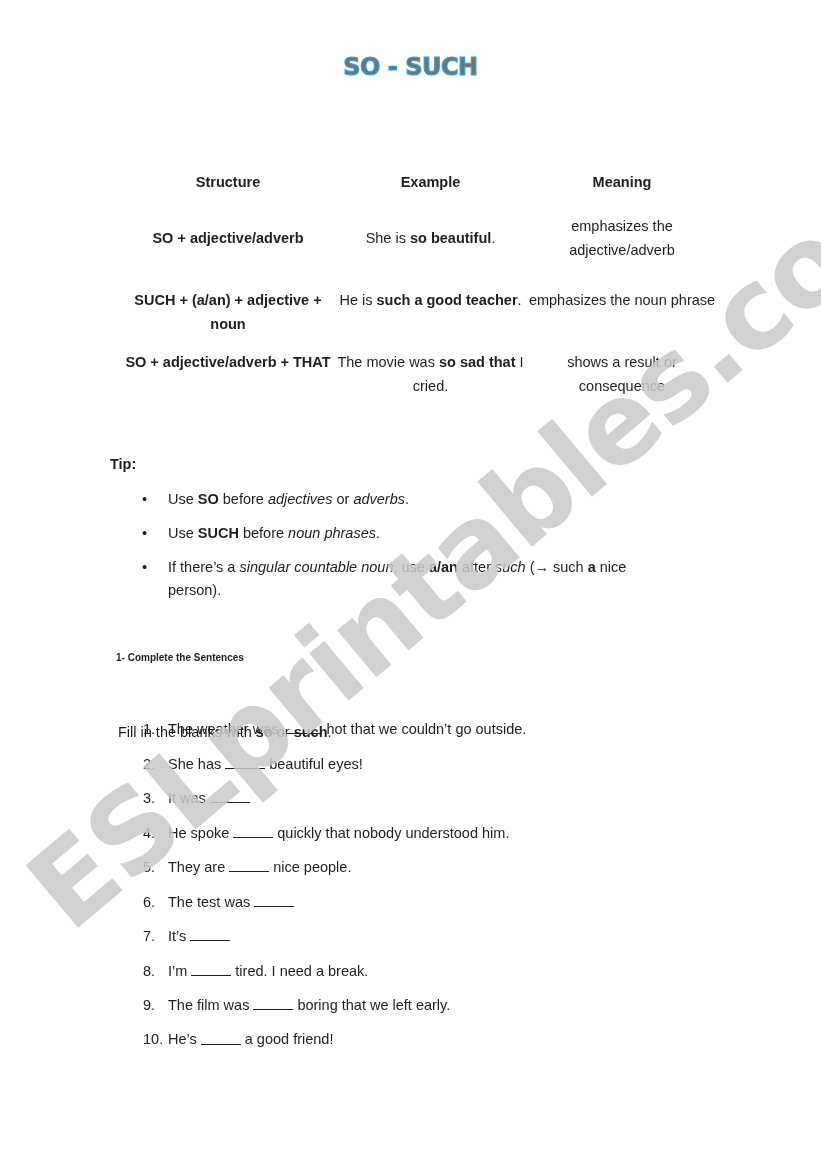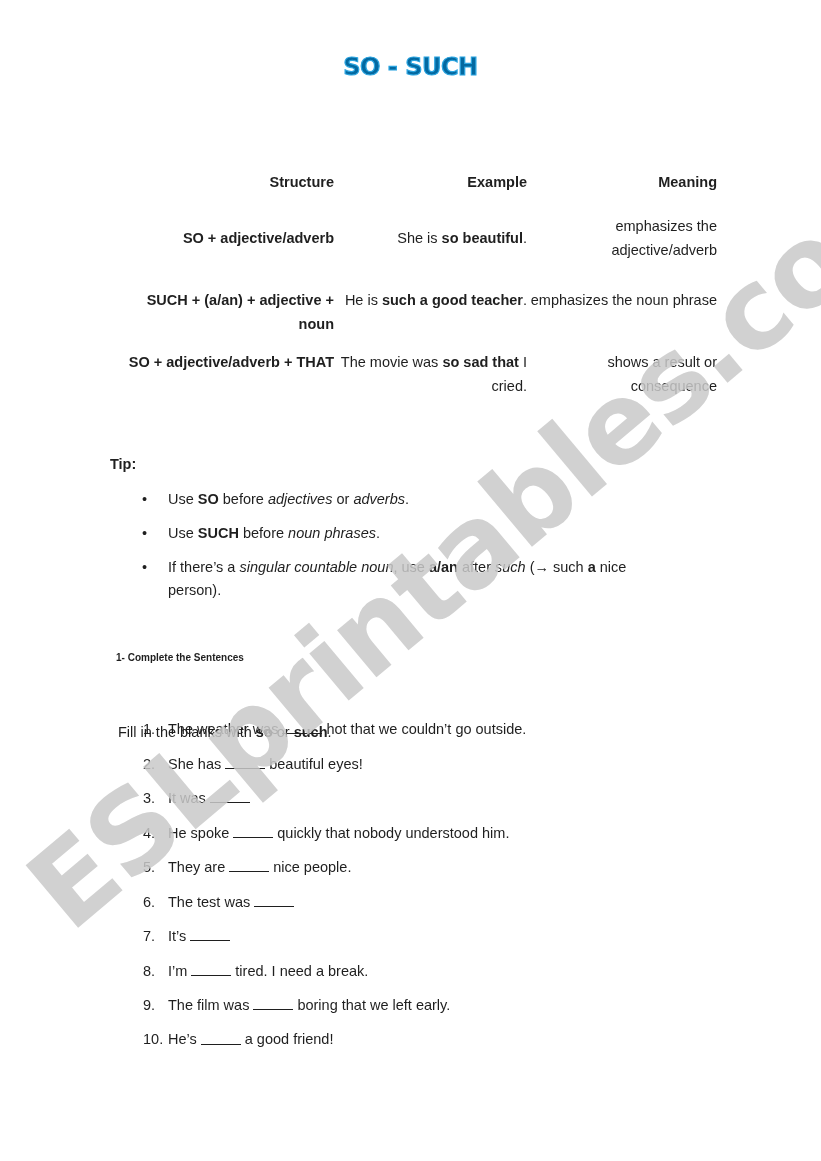--- a/index.html
+++ b/index.html
@@ -7,32 +7,32 @@
     width:821px; height:1161px; position:relative; overflow:hidden;
     font-family:"Liberation Sans", "DejaVu Sans", sans-serif;
     color:#1f1f1f;
   }
   .page { position:absolute; left:0; top:0; width:821px; height:1161px; }
 
   .title {
     position:absolute; left:0; width:821px; text-align:center;
     font-family:"DejaVu Sans", "Liberation Sans", sans-serif;
     font-weight:bold; font-size:24px; letter-spacing:-0.5px;
-    color:#0369a1;
+    color:#737373;
     -webkit-text-stroke:1.2px #2aa4e0;
   }
   .title1 { top:53px; }
   .title2 { top:103px; }
 
   table.grammar {
     position:absolute; left:116px; top:166px;
     border-collapse:collapse; font-size:14.5px; line-height:24px;
   }
   table.grammar td, table.grammar th {
-    padding:0; vertical-align:top; text-align:right;
+    padding:0; vertical-align:top; text-align:center;
   }
   table.grammar th { font-weight:bold; height:44px; vertical-align:top; padding-top:4px; }
   .c1 { width:212px; padding-left:6px !important; }
   .c2 { width:193px; }
   .c3 { width:190px; }
   tr.r1 td { height:62px; }
   tr.r2 td, tr.r3 td, tr.r4 td { height:62px; }
   .c1 { font-weight:bold; }
   .vcenter { padding-top:12px !important; }
 

